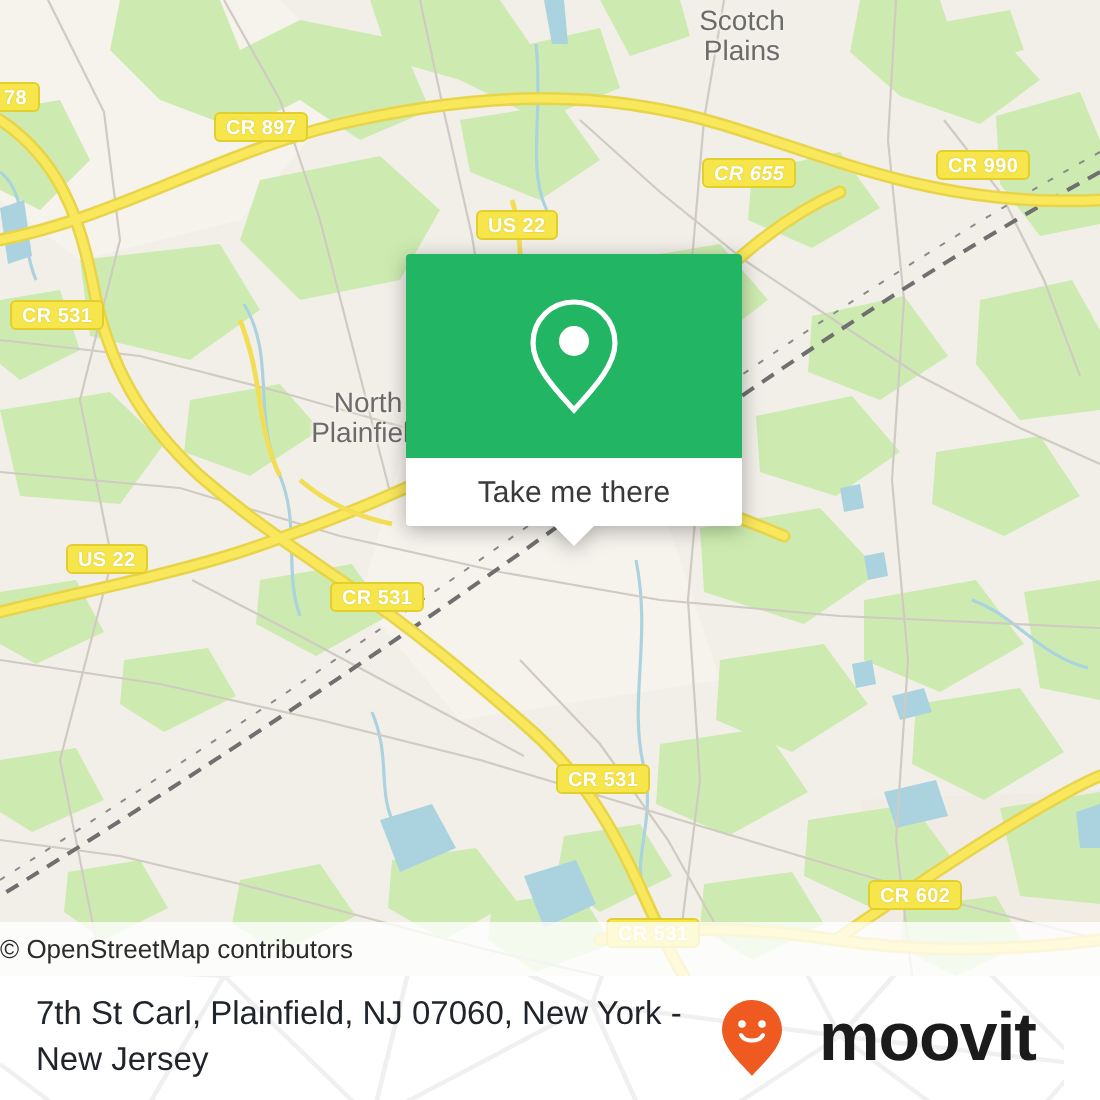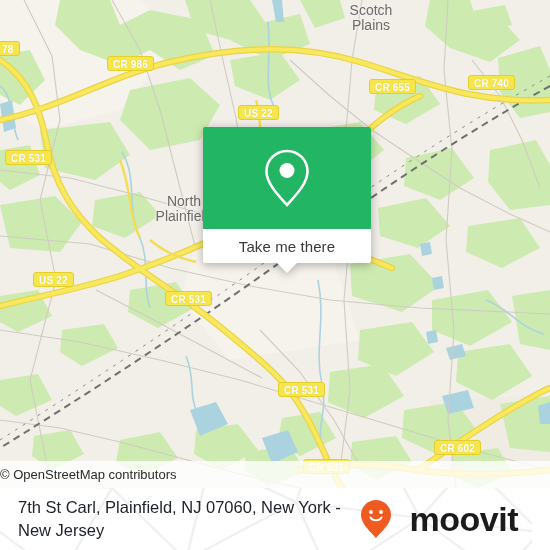--- a/index.html
+++ b/index.html
@@ -305,23 +305,23 @@
         </g>
       </g>
     </svg>
 
     <div class="place-label" style="left:335px; top:3px; width:72px;">Scotch
 Plains</div>
     <div class="place-label" style="left:140px; top:194px; width:88px;">North
 Plainfield</div>
 
     <div class="shield" style="left:-4px; top:41px;">78</div>
-    <div class="shield" style="left:107px; top:56px;">CR 986</div>
-    <div class="shield" style="left:369px; top:79px;">CR 655</div>
-    <div class="shield" style="left:468px; top:75px;">CR 740</div>
+    <div class="shield" style="left:107px; top:56px;">CR 897</div>
+    <div class="shield" style="left:351px; top:79px;font-style:italic;">CR 655</div>
+    <div class="shield" style="left:468px; top:75px;">CR 990</div>
     <div class="shield" style="left:238px; top:105px;">US 22</div>
     <div class="shield" style="left:5px; top:150px;">CR 531</div>
     <div class="shield" style="left:33px; top:272px;">US 22</div>
     <div class="shield" style="left:165px; top:291px;">CR 531</div>
     <div class="shield" style="left:278px; top:382px;">CR 531</div>
     <div class="shield" style="left:303px; top:459px;">CR 531</div>
     <div class="shield" style="left:434px; top:440px;">CR 602</div>
 
     <div class="callout">
       <div class="callout-head">

